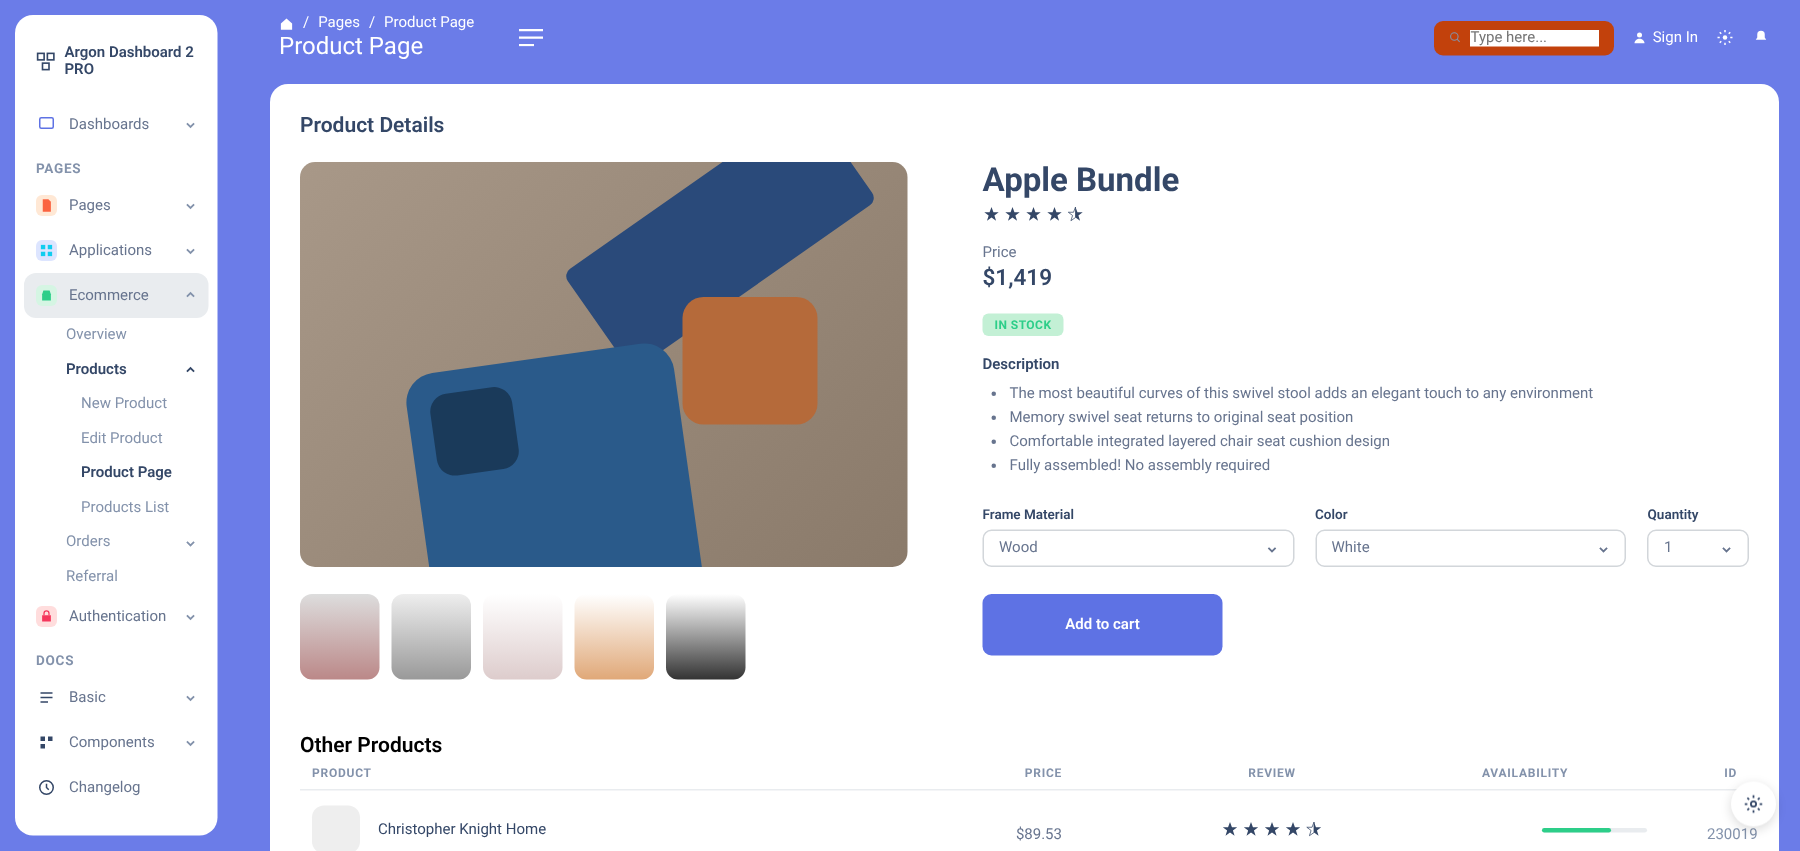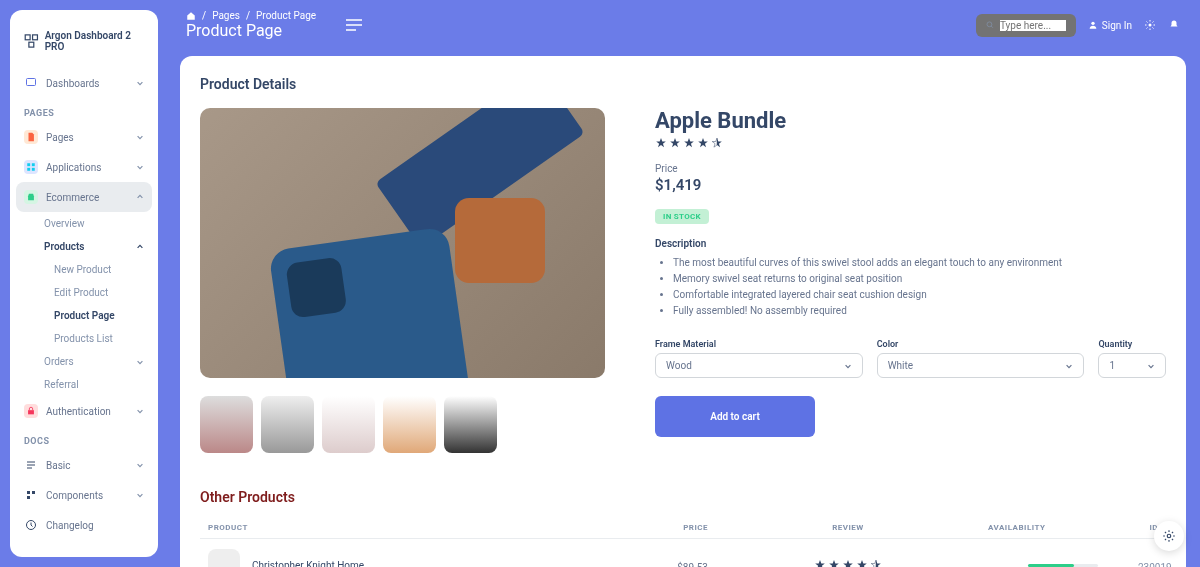--- a/index.html
+++ b/index.html
@@ -1,37 +1,37 @@
 <!DOCTYPE html>
 <html><head>
 <meta charset="utf-8">
 <style>
 * { margin: 0; padding: 0; box-sizing: border-box; font-family: -apple-system, BlinkMacSystemFont, "Segoe UI", Roboto, Helvetica, Arial, sans-serif; }
 body { background: #6b7ce8; width: 1200px; height: 567px; overflow: hidden; position: relative; }
-.sidebar { position: absolute; left: 10px; top: 10px; width: 148px; height: 547px; background: #fff; border-radius: 12px; overflow-y: auto; padding: 12px 0; }
+.sidebar { position: absolute; left: 10px; top: 10px; width: 135px; height: 547px; background: #fff; border-radius: 12px; overflow-y: auto; padding: 12px 0; }
 .sidebar::-webkit-scrollbar { display: none; }
 .logo-row { display: flex; align-items: center; gap: 6px; padding: 8px 14px 16px; }
 .logo-icon { width: 16px; height: 16px; }
 .logo-text { font-size: 10px; font-weight: 600; color: #344767; }
 .nav-item { display: flex; align-items: center; padding: 8px 14px; font-size: 10px; color: #67748e; cursor: pointer; position: relative; }
 .nav-item.active { background: #e9ecef; border-radius: 8px; margin: 0 6px; padding: 8px 8px; }
 .nav-item .nav-icon { width: 14px; height: 14px; margin-right: 8px; display: flex; align-items: center; justify-content: center; border-radius: 4px; }
 .nav-item .chev { margin-left: auto; }
 .nav-section { font-size: 9px; font-weight: 700; color: #8392ab; padding: 10px 14px 4px; letter-spacing: 0.5px; }
 .sub-item { padding: 6px 14px 6px 34px; font-size: 10px; color: #8392ab; cursor: pointer; display: flex; align-items: center; }
 .sub-item.bold { color: #344767; font-weight: 600; }
 .sub-item.active { color: #344767; font-weight: 600; }
 .sub-item .chev { margin-left: auto; }
 .main { position: absolute; left: 166px; top: 0; right: 0; bottom: 0; overflow-y: auto; }
 .main::-webkit-scrollbar { display: none; }
 .topbar { display: flex; align-items: center; padding: 10px 20px; color: #fff; }
 .breadcrumb { display: flex; align-items: center; gap: 6px; font-size: 10px; }
 .hamburger { margin-left: 30px; cursor: pointer; }
 .topbar-right { margin-left: auto; display: flex; align-items: center; gap: 12px; }
-.search-box { background: #737373; border-radius: 6px; padding: 6px 10px; display: flex; align-items: center; gap: 6px; width: 100px; }
+.search-box { background: #c2410c; border-radius: 6px; padding: 6px 10px; display: flex; align-items: center; gap: 6px; width: 120px; }
 .search-box input { border: none; outline: none; font-size: 10px; width: 100%; color: #67748e; }
 .signin { display: flex; align-items: center; gap: 4px; font-size: 10px; cursor: pointer; }
 .content-card { background: #fff; border-radius: 12px; margin: 6px 14px 60px; padding: 20px; }
 .section-title { font-size: 14px; font-weight: 600; color: #344767; margin-bottom: 16px; }
 .product-row { display: flex; gap: 50px; }
 .product-left { width: 405px; }
 .main-image { width: 405px; height: 270px; background: linear-gradient(135deg, #a89888 0%, #8a7a6a 100%); border-radius: 10px; position: relative; overflow: hidden; }
 .thumbs { display: flex; gap: 8px; margin-top: 18px; }
 .thumb { width: 53px; height: 57px; border-radius: 8px; background: #eee; }
 .product-right { flex: 1; }
@@ -43,21 +43,21 @@
 .stock-badge { display: inline-block; background: #c3f0d5; color: #2dce89; font-size: 8px; font-weight: 700; padding: 3px 8px; border-radius: 4px; margin-bottom: 14px; letter-spacing: 0.3px; }
 .desc-label { font-size: 10px; font-weight: 600; color: #344767; margin-bottom: 6px; }
 .desc-list { list-style: disc; padding-left: 18px; margin-bottom: 20px; }
 .desc-list li { font-size: 10px; color: #67748e; line-height: 1.6; }
 .selectors { display: flex; gap: 14px; margin-bottom: 18px; }
 .sel-group { flex: 1; }
 .sel-group.qty { flex: 0 0 55px; }
 .sel-label { font-size: 9px; font-weight: 600; color: #344767; margin-bottom: 4px; display: block; }
 .sel-box { border: 1px solid #d2d6da; border-radius: 6px; padding: 6px 10px; font-size: 10px; color: #67748e; display: flex; align-items: center; justify-content: space-between; cursor: pointer; gap: 32px; }
 .add-cart { background: #5e72e4; color: #fff; border: none; border-radius: 6px; padding: 15px 0; width: 160px; font-size: 10px; font-weight: 600; cursor: pointer; }
-.other-title { font-size: 14px; font-weight: 600; color: #7f1d1d; margin-top: 36px; margin-bottom: 12px; }
+.other-title { font-size: 14px; font-weight: 600; color: #000000; margin-top: 36px; }
 .table-head { display: flex; padding: 6px 8px; font-size: 8px; font-weight: 700; color: #8392ab; letter-spacing: 0.5px; border-bottom: 1px solid #e9ecef; }
 .col-product { flex: 0 0 410px; }
 .col-price { flex: 0 0 90px; text-align: right; }
 .col-review { flex: 0 0 280px; text-align: center; }
 .col-avail { flex: 0 0 150px; text-align: left; }
 .col-id { flex: 1; text-align: right; }
 .table-row { display: flex; align-items: center; padding: 10px 8px; }
 .row-img { width: 32px; height: 32px; border-radius: 8px; background: #eee; margin-right: 12px; }
 .row-name { font-size: 10px; color: #344767; }
 .row-price { font-size: 10px; color: #67748e; }

